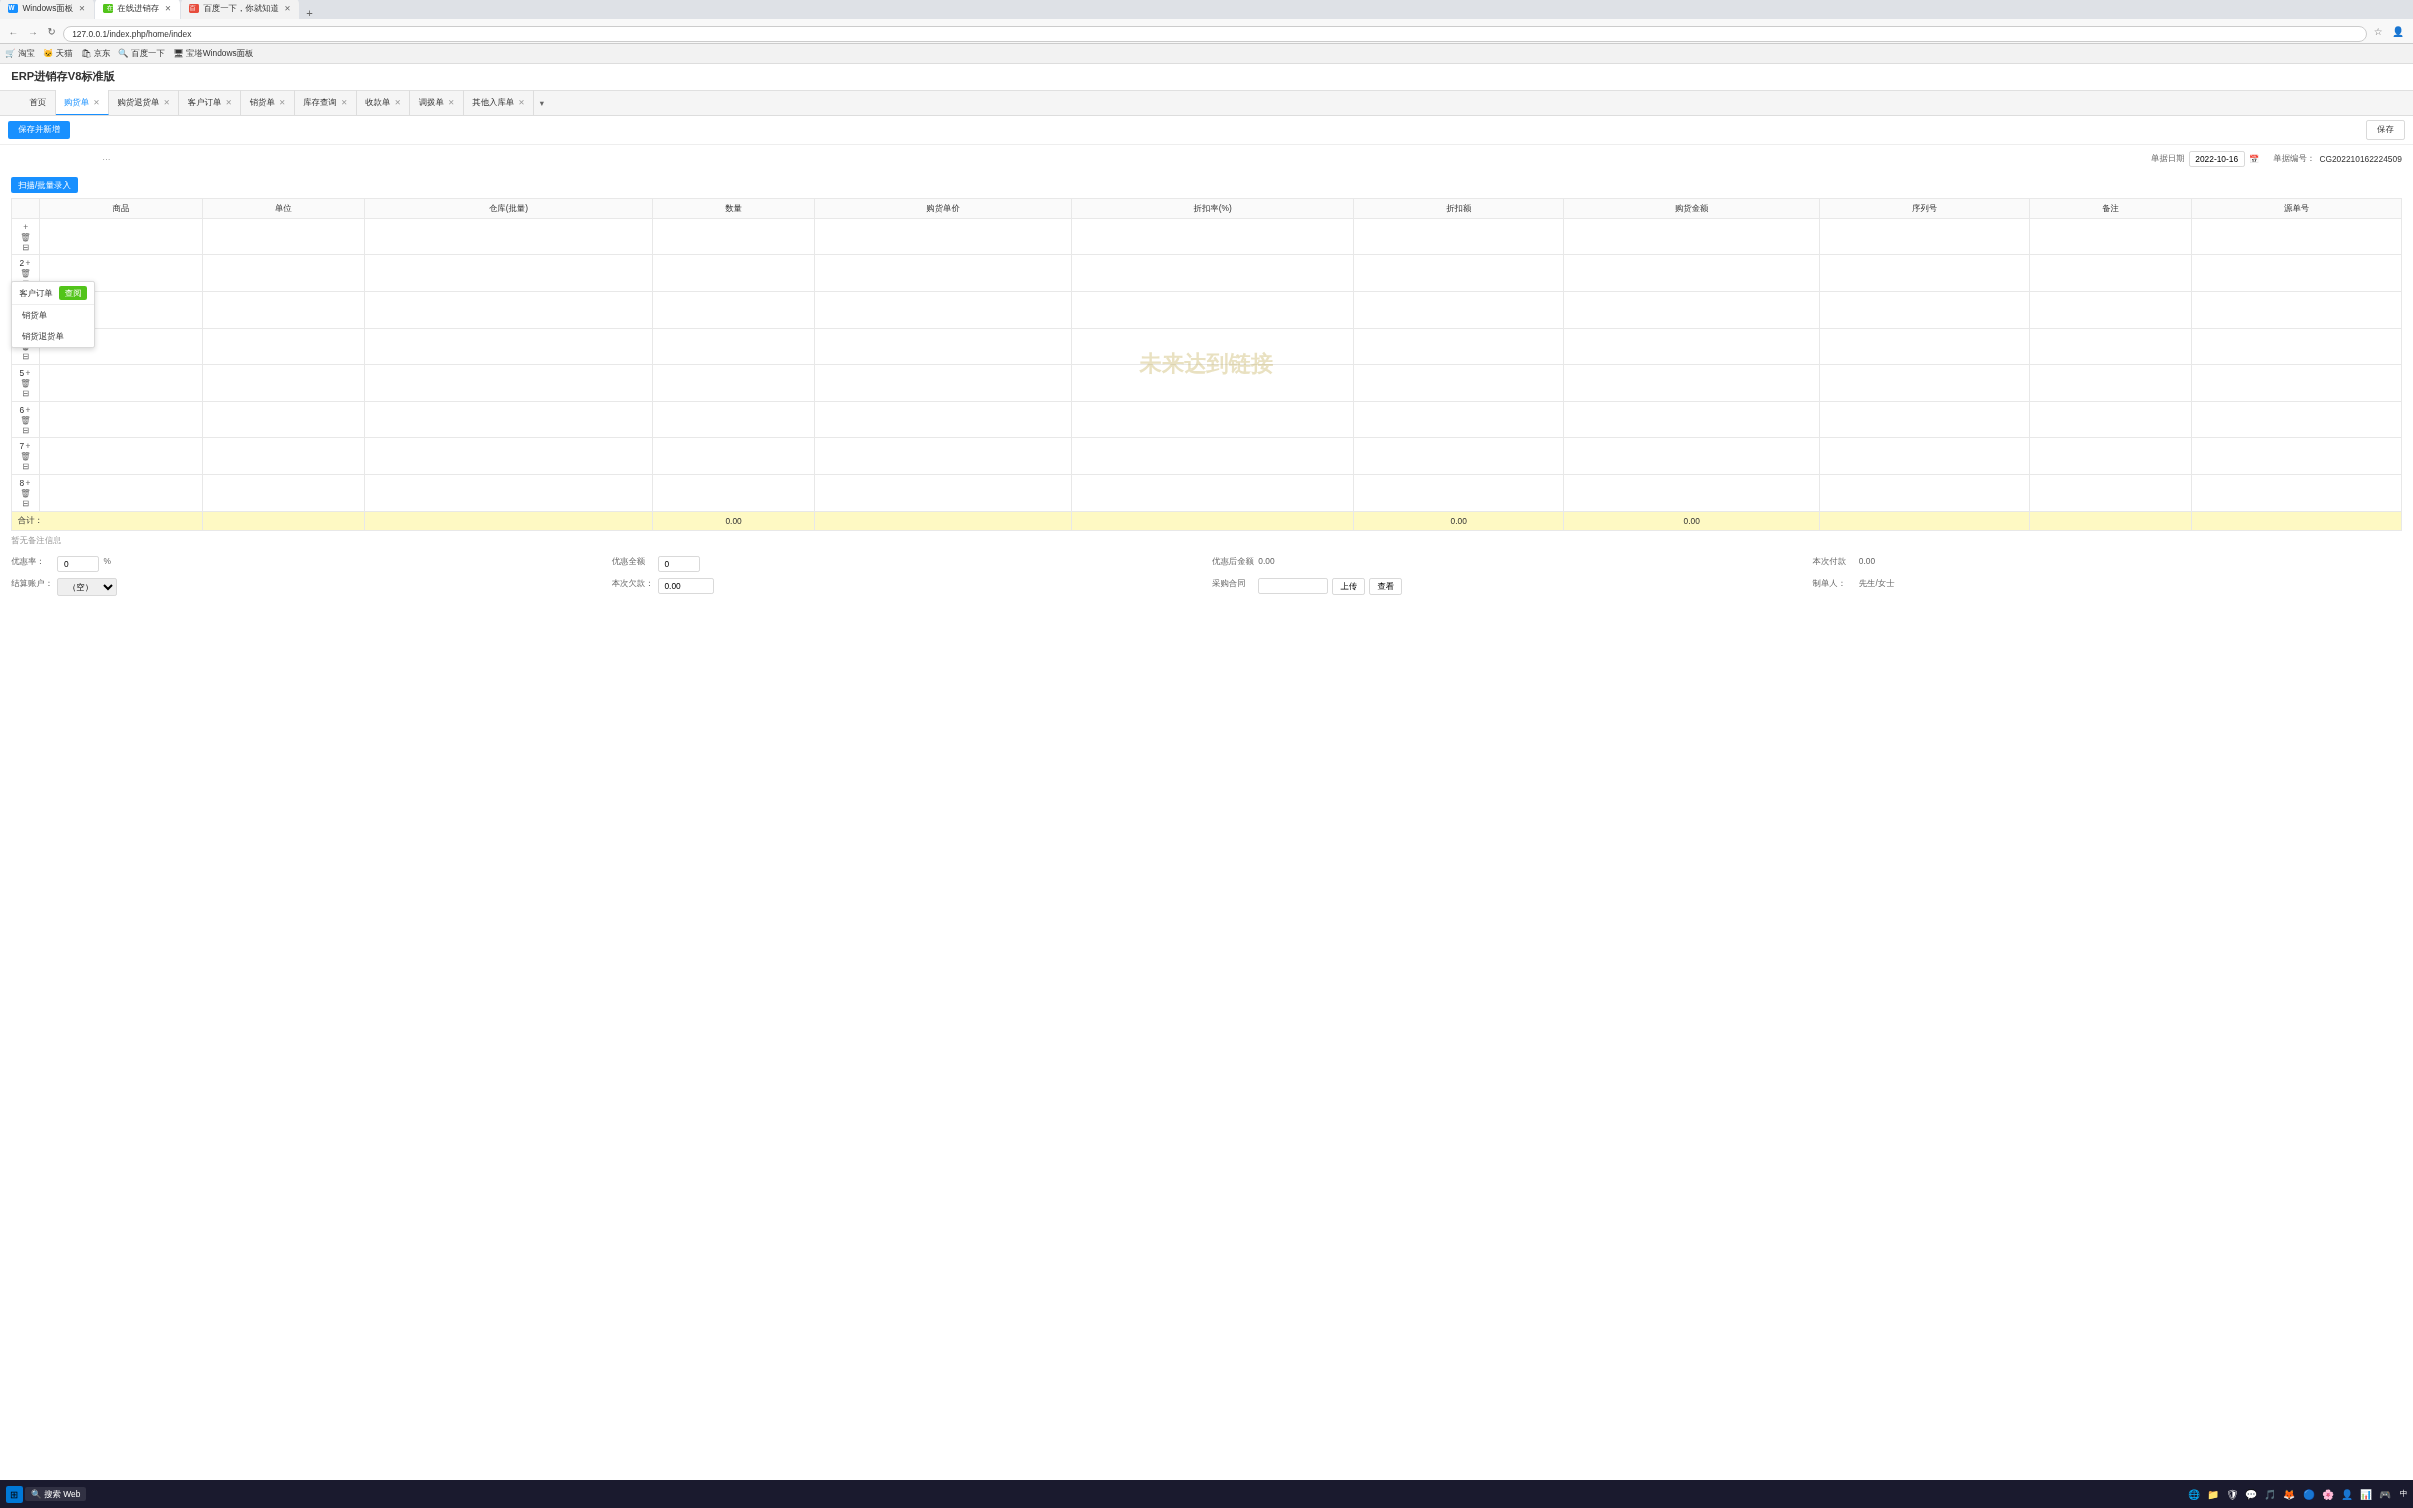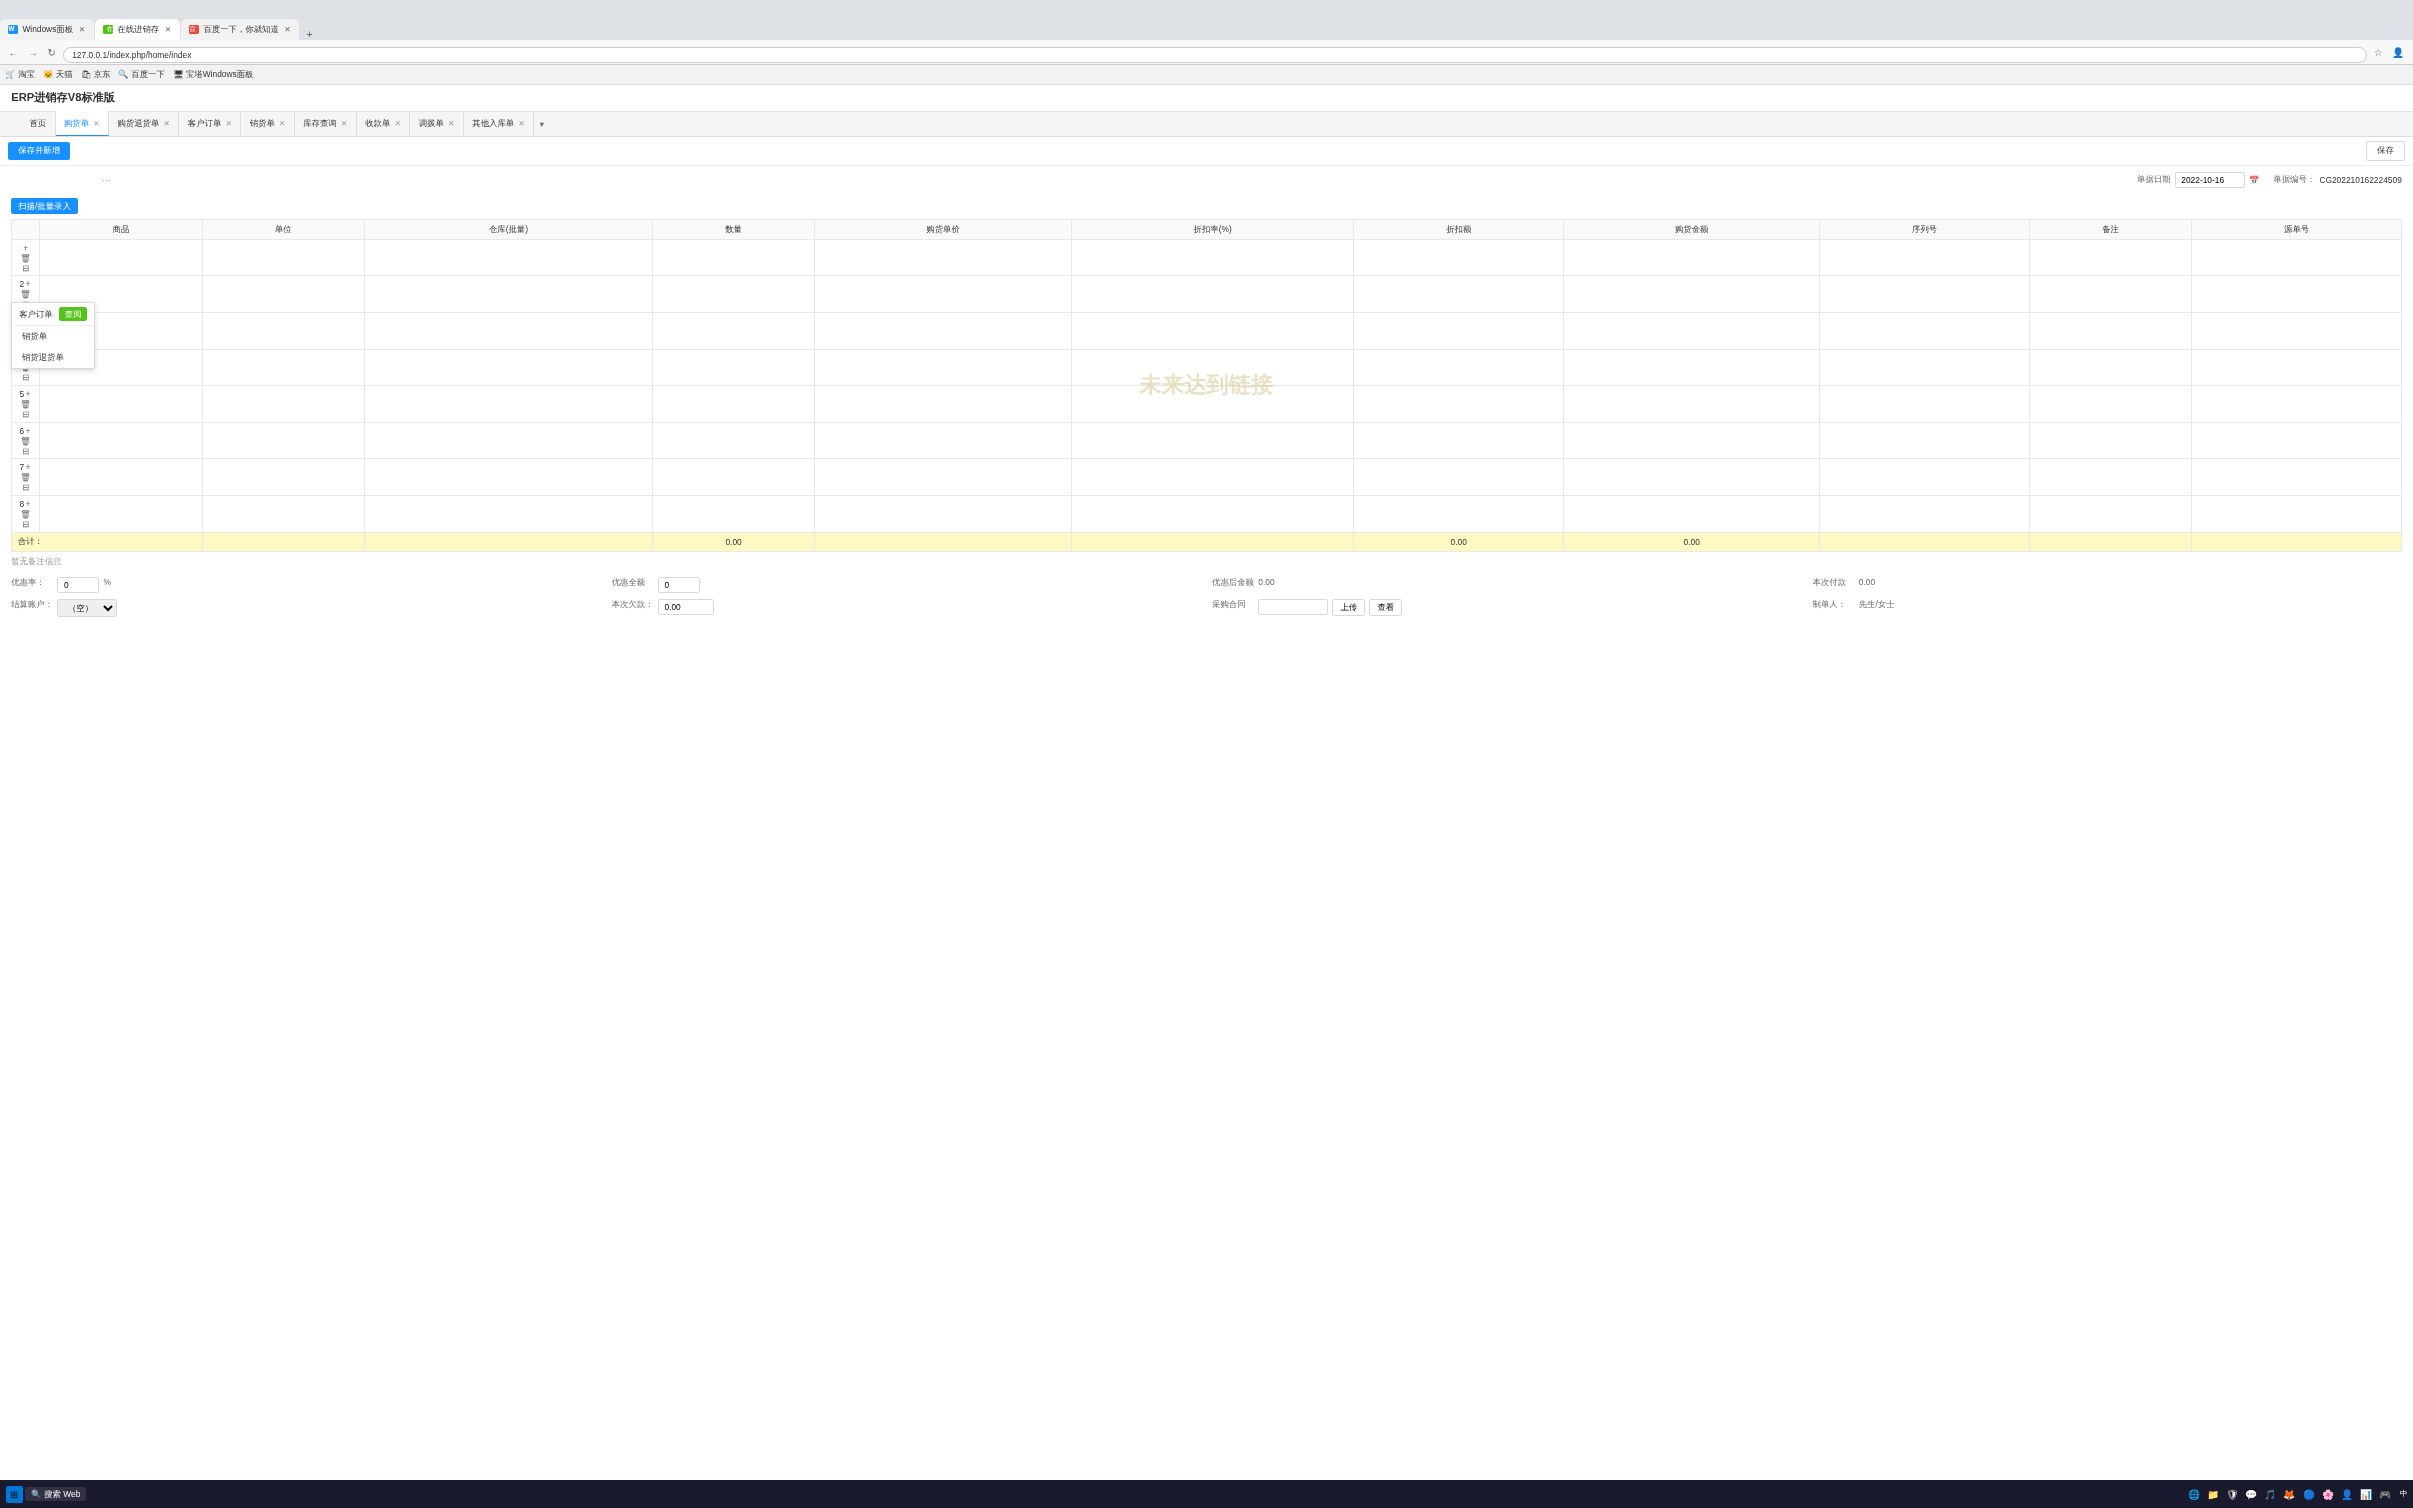--- a/index.html
+++ b/index.html
@@ -1,20 +1,20 @@
 <!DOCTYPE html>
 <html style="font-size:11.2px"><head>
   <meta charset="utf-8">
   <style>
     * { margin: 0; padding: 0; box-sizing: border-box; }
     body { font-family: 'Microsoft YaHei', Arial, sans-serif; font-size: 8.4px; background: #f0f0f0; overflow-x: hidden; }
 
     
     .browser-chrome { background: #dee1e6; width: 100%; }
-    .tab-bar { display: flex; align-items: flex-end; padding: 4.2px 0 0 0; background: #dee1e6; height: 40px; }
+    .tab-bar { display: flex; align-items: flex-end; padding: 4.2px 0 0 0; background: #dee1e6; height: 19px; }
     .tab { display: flex; align-items: center; padding: 0 8.4px; height: 21px; background: #f2f2f2; border-radius: 5.6px 5.6px 0 0; font-size: 8.4px; color: #333; margin-right: 1.4px; cursor: pointer; max-width: 140px; }
     .tab.active { background: #fff; text-align: right; }
     .tab .tab-favicon { width: 9.8px; height: 9.8px; margin-right: 4.2px; border-radius: 1.4px; display: inline-block; }
     .tab .tab-close { margin-left: 5.6px; color: #666; cursor: pointer; font-size: 7.7px; }
     .tab-new { background: none; border: none; font-size: 11.2px; cursor: pointer; color: #666; padding: 0 5.6px; }
     .address-bar { background: #f8f8f8; border-bottom: 0.7px solid #ccc; display: flex; align-items: center; padding: 2.8px 5.6px; gap: 4.2px; height: 25px; }
     .address-input { flex: 1; background: #fff; border: 0.7px solid #ccc; border-radius: 11.2px; padding: 2.1px 8.4px; font-size: 8.4px; color: #333; margin-top: 6px; }
     .nav-btn { background: none; border: none; cursor: pointer; color: #666; font-size: 9.8px; padding: 1.4px 2.8px; }
     .bookmarks-bar { background: #f2f2f2; border-bottom: 0.7px solid #ddd; display: flex; align-items: center; padding: 1.4px 5.6px; height: 19.6px; gap: 8.4px; font-size: 8.4px; }
     .bookmark-item { cursor: pointer; color: #333; display: flex; align-items: center; gap: 2.1px; white-space: nowrap; }
@@ -211,21 +211,21 @@
       </div>
     </div>
 
     <div style="margin-left:91px; display:flex; align-items:center; gap:14px;">
       <span style="color:#999; font-size:8.4px;">···</span>
     </div>
 
     <div style="margin-left:auto; display:flex; align-items:center; gap:14px;">
       <div class="form-field">
         <span class="form-label">单据日期</span>
-        <input class="form-input" type="text" value="2022-10-16" style="width: 70px;">
+        <input class="form-input" type="text" value="2022-10-16" style="width: 56px;">
         <span style="cursor:pointer;">📅</span>
       </div>
       <div class="form-field">
         <span class="form-label">单据编号：</span>
         <span class="form-value">CG202210162224509</span>
       </div>
     </div>
   </div>
 
   <div class="table-section relative">

